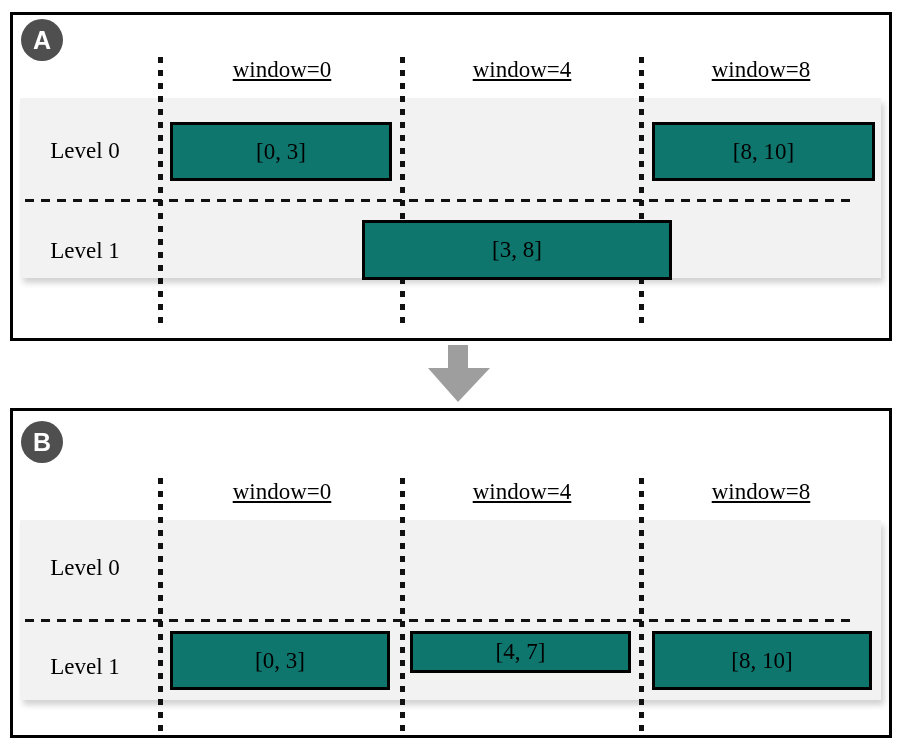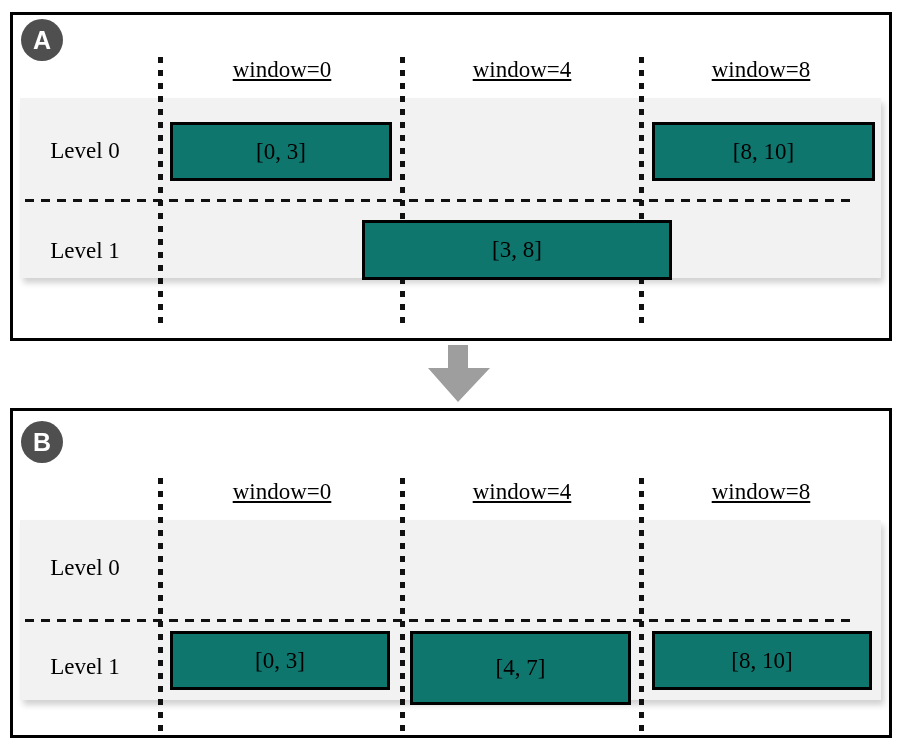--- a/index.html
+++ b/index.html
@@ -82,17 +82,17 @@
     <div class="dotted-v" style="left:145px;top:67px;height:253px;"></div>
     <div class="dotted-v" style="left:387px;top:67px;height:253px;"></div>
     <div class="dotted-v" style="left:626px;top:67px;height:253px;"></div>
 
     <div class="dashed-h" style="top:208px;"></div>
 
     <div class="level-label" style="top:143px;">Level 0</div>
     <div class="level-label" style="top:242px;">Level 1</div>
 
     <div class="sst" style="left:157px;top:220px;width:220px;height:59px;">[0, 3]</div>
-    <div class="sst" style="left:397px;top:220px;width:221px;height:74px;">[4, 7]</div>
+    <div class="sst" style="left:397px;top:220px;width:221px;height:42px;">[4, 7]</div>
     <div class="sst" style="left:639px;top:220px;width:220px;height:59px;">[8, 10]</div>
   </div>
 
 </div>
 
 </body></html>

